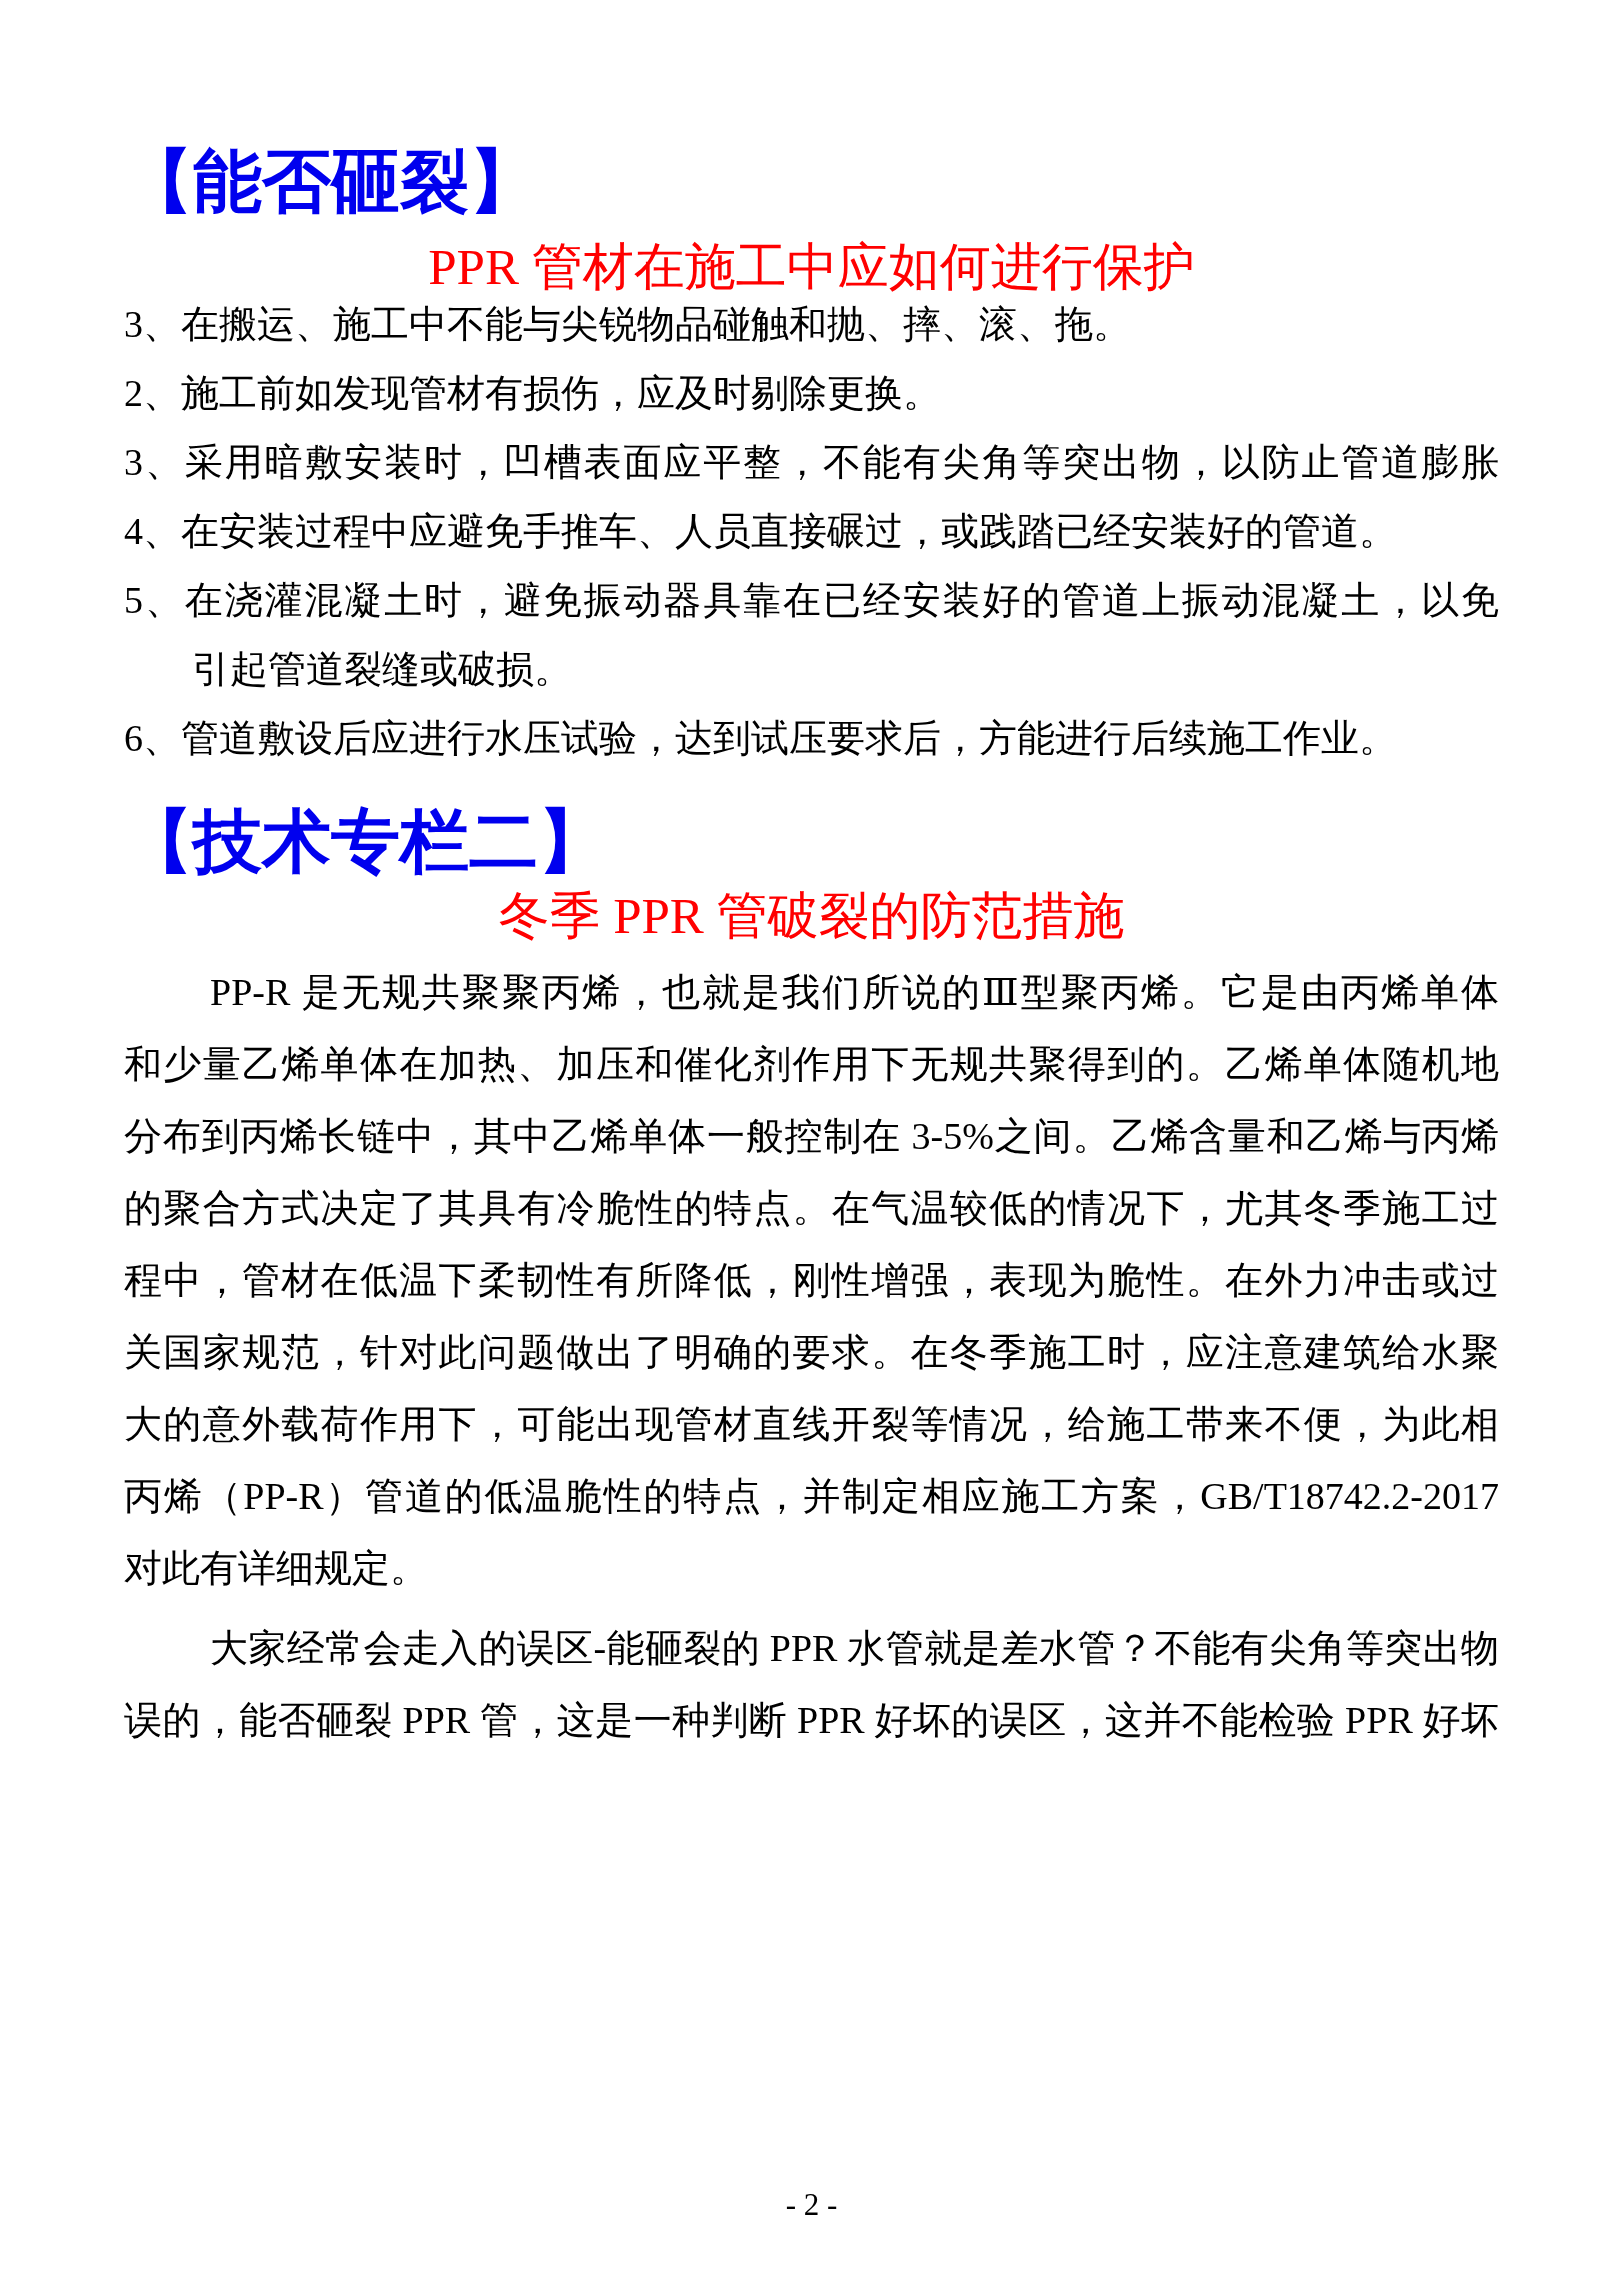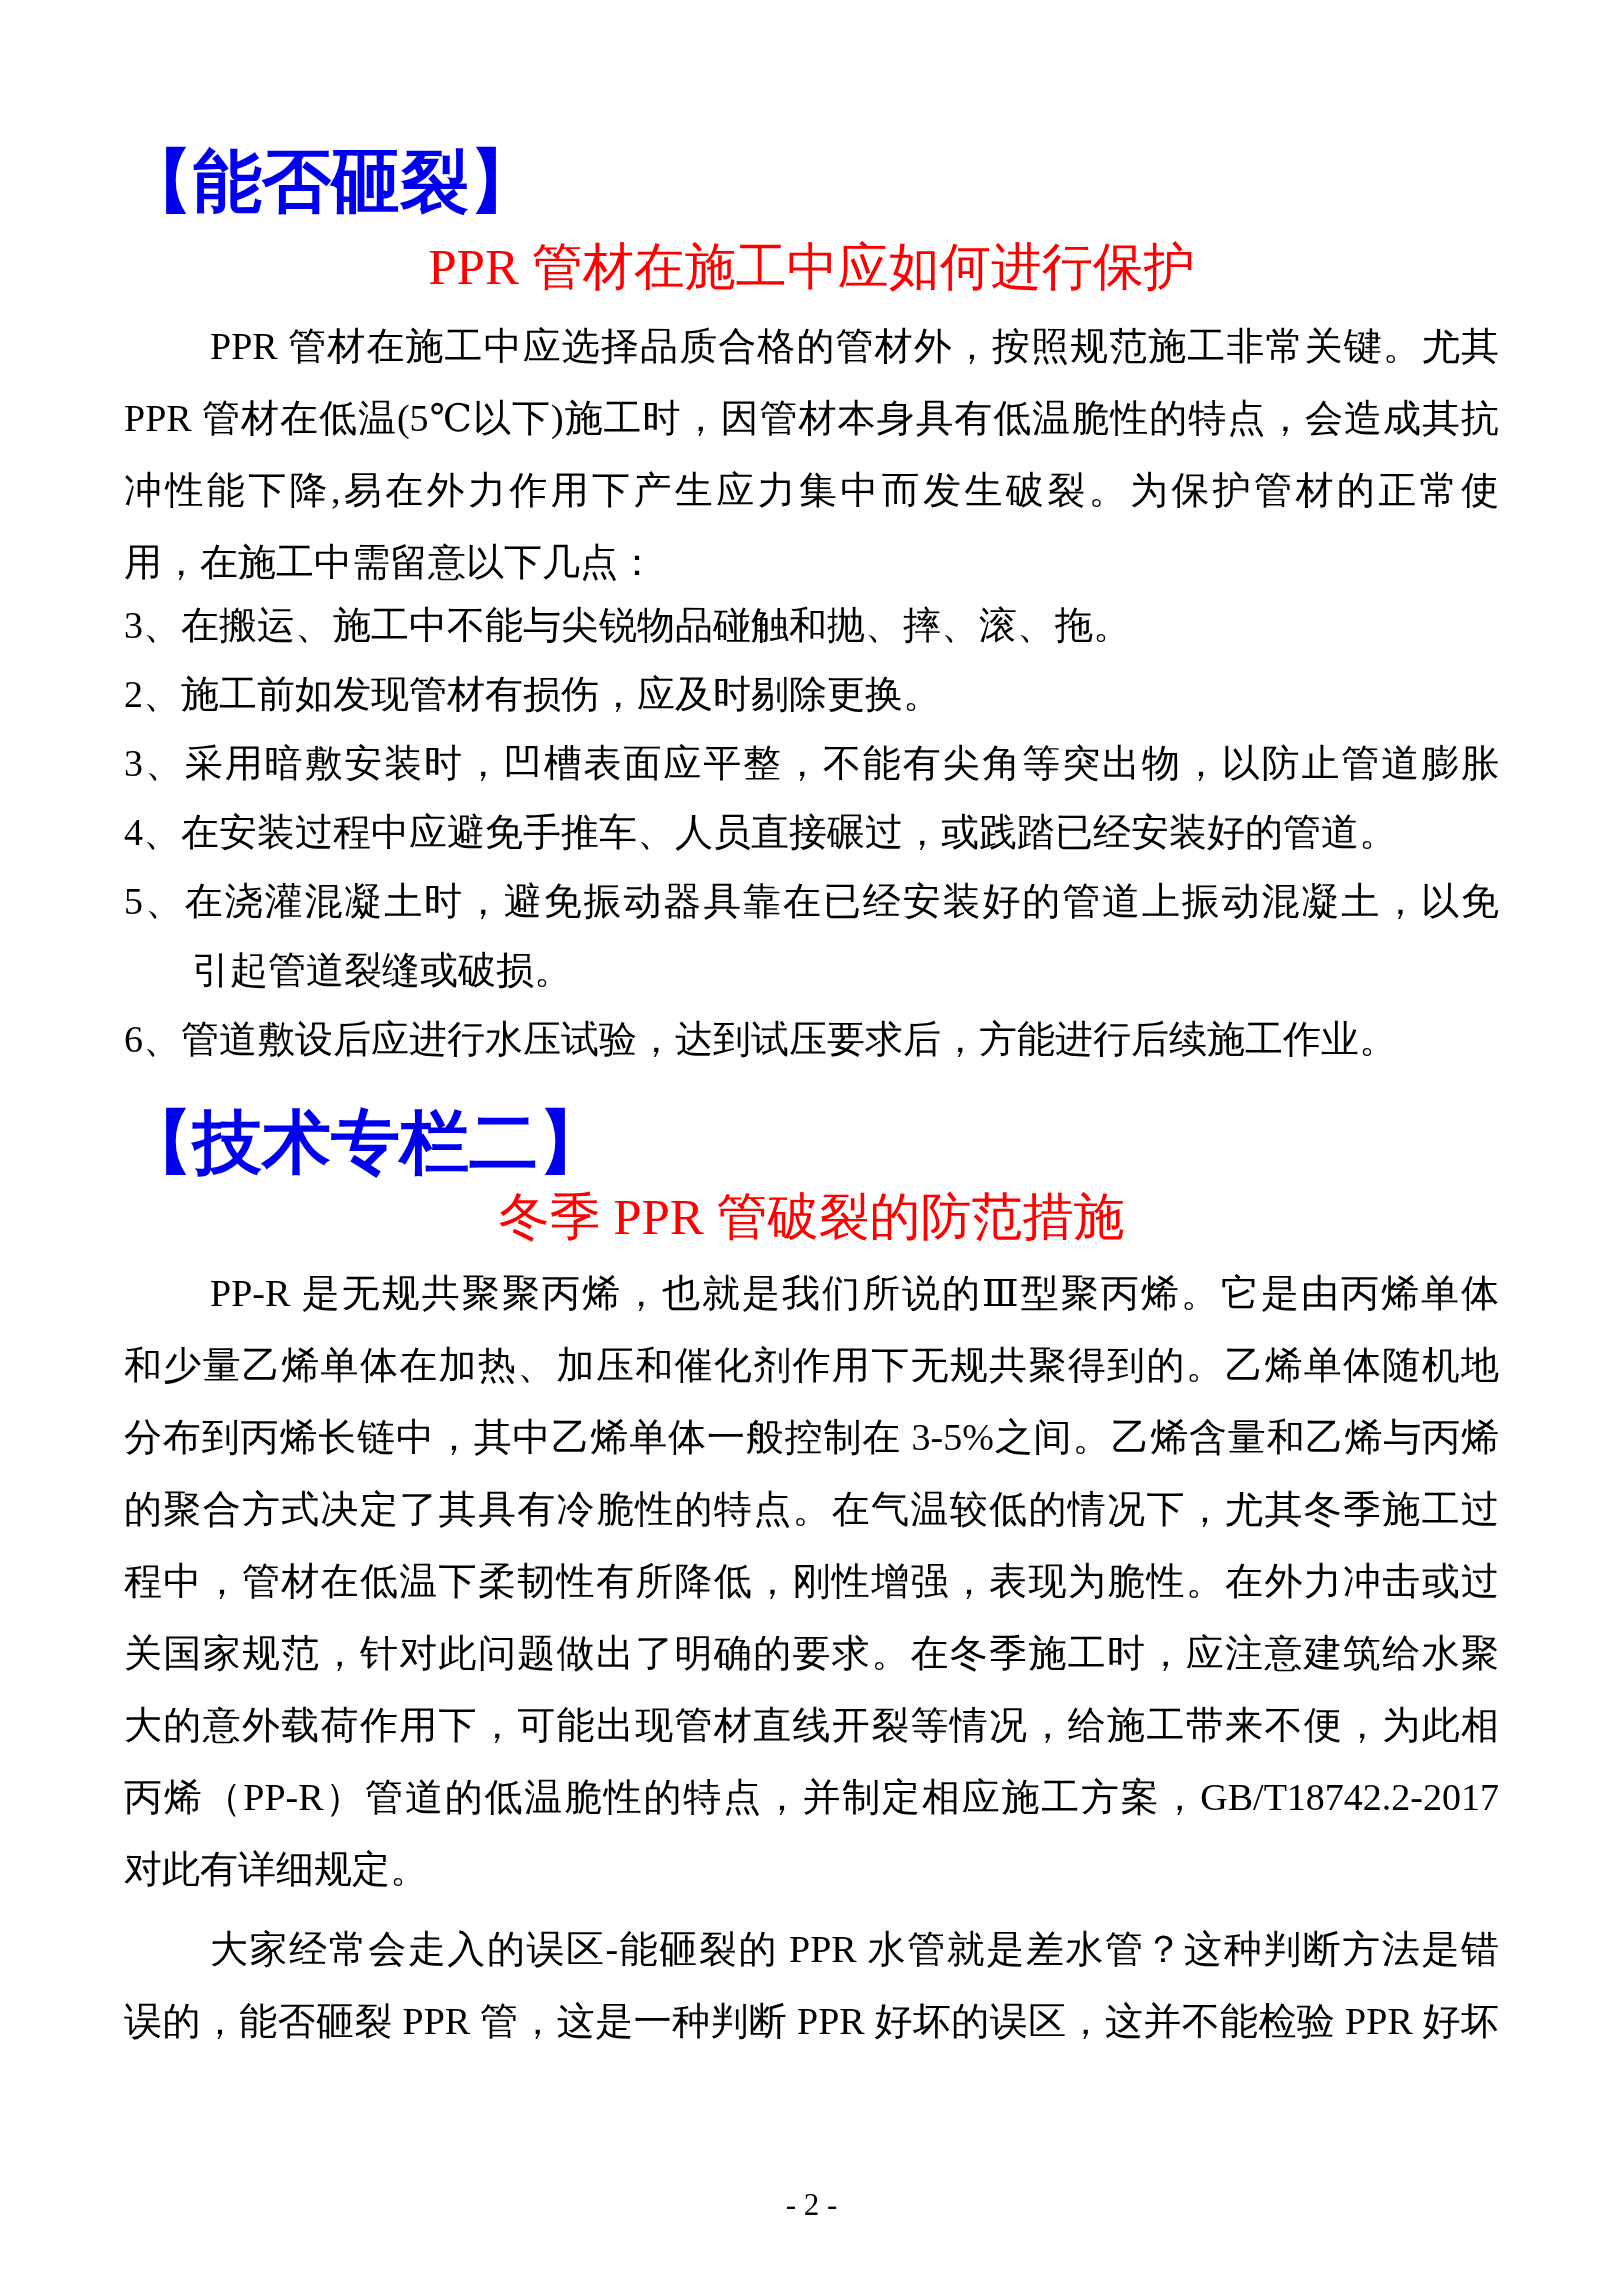--- a/index.html
+++ b/index.html
@@ -72,26 +72,20 @@
 </head>
 <body>
 
 <div class="page">
   <div class="content">
 
     <div class="col-heading">【能否砸裂】</div>
 
     <div class="col-title">PPR 管材在施工中应如何进行保护</div>
 
-    <div class="para">
-      <div class="line j ind">PPR 管材在施工中应选择品质合格的管材外，按照规范施工非常关键。尤其</div>
-      <div class="line j">PPR 管材在低温(5℃以下)施工时，因管材本身具有低温脆性的特点，会造成其抗</div>
-      <div class="line j">冲性能下降,易在外力作用下产生应力集中而发生破裂。为保护管材的正常使</div>
-      <div class="line">用，在施工中需留意以下几点：</div>
-    </div>
 
     <div class="list">
       <div class="line">3、在搬运、施工中不能与尖锐物品碰触和抛、摔、滚、拖。</div>
       <div class="line">2、施工前如发现管材有损伤，应及时剔除更换。</div>
       <div class="line j">3、采用暗敷安装时，凹槽表面应平整，不能有尖角等突出物，以防止管道膨胀</div>
       <div class="line">4、在安装过程中应避免手推车、人员直接碾过，或践踏已经安装好的管道。</div>
       <div class="line j">5、在浇灌混凝土时，避免振动器具靠在已经安装好的管道上振动混凝土，以免</div>
       <div class="line wrap">引起管道裂缝或破损。</div>
       <div class="line">6、管道敷设后应进行水压试验，达到试压要求后，方能进行后续施工作业。</div>
     </div>
@@ -106,21 +100,21 @@
       <div class="line j">分布到丙烯长链中，其中乙烯单体一般控制在 3-5%之间。乙烯含量和乙烯与丙烯</div>
       <div class="line j">的聚合方式决定了其具有冷脆性的特点。在气温较低的情况下，尤其冬季施工过</div>
       <div class="line j">程中，管材在低温下柔韧性有所降低，刚性增强，表现为脆性。在外力冲击或过</div>
       <div class="line j">关国家规范，针对此问题做出了明确的要求。在冬季施工时，应注意建筑给水聚</div>
       <div class="line j">大的意外载荷作用下，可能出现管材直线开裂等情况，给施工带来不便，为此相</div>
       <div class="line j">丙烯（PP-R）管道的低温脆性的特点，并制定相应施工方案，GB/T18742.2-2017</div>
       <div class="line">对此有详细规定。</div>
     </div>
 
     <div class="para s2p2">
-      <div class="line j ind">大家经常会走入的误区-能砸裂的 PPR 水管就是差水管？这种判断方法是错</div>
+      <div class="line j ind">大家经常会走入的误区-能砸裂的 PPR 水管就是差水管？不能有尖角等突出物</div>
       <div class="line j">误的，能否砸裂 PPR 管，这是一种判断 PPR 好坏的误区，这并不能检验 PPR 好坏</div>
     </div>
 
   </div>
 
   <div class="footer">- 2 -</div>
 </div>
 
 
 </body></html>

